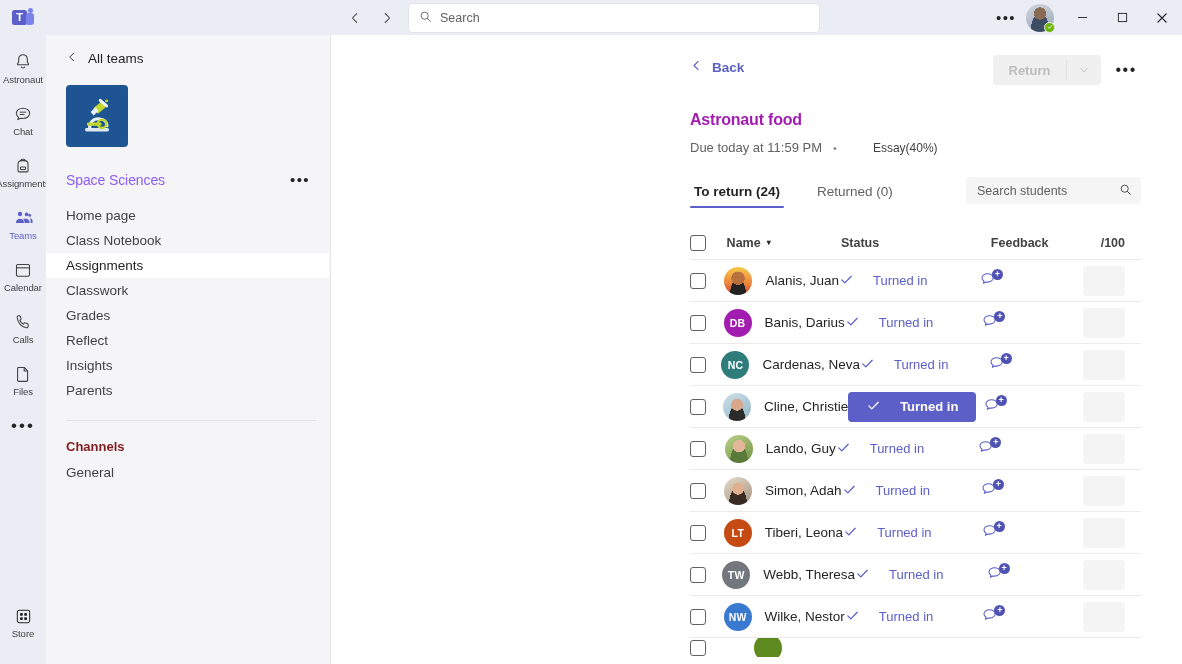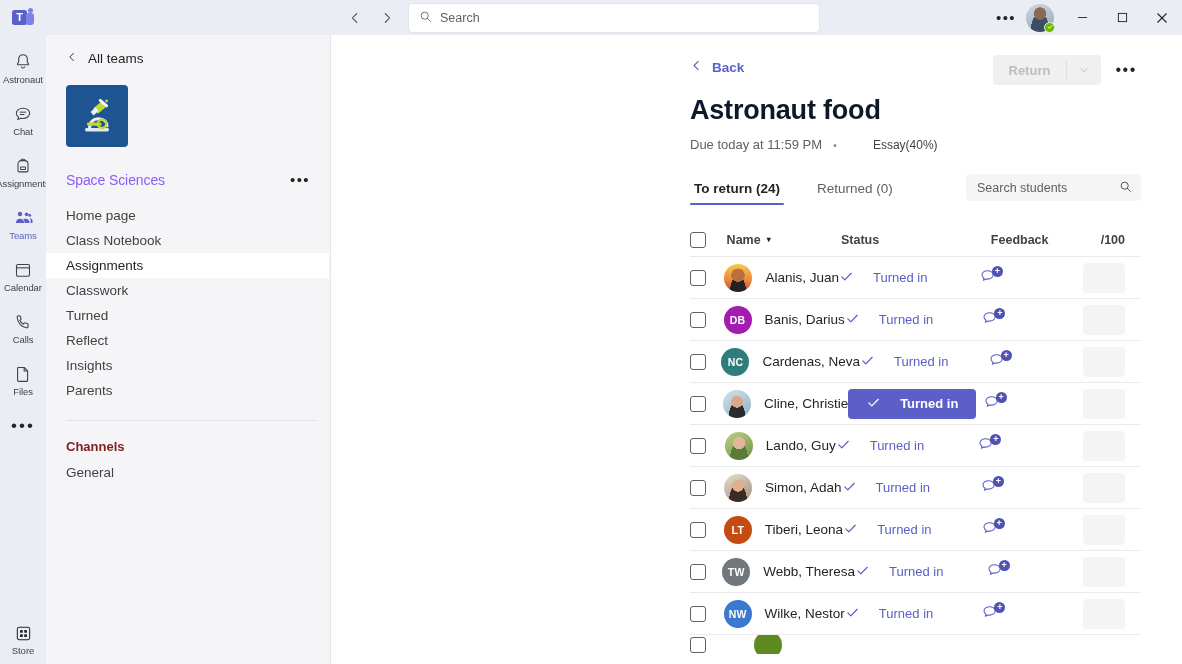--- a/index.html
+++ b/index.html
@@ -98,21 +98,21 @@
   }
   .rail-item .r-label { font-size: 9.5px; line-height: 11px; color: #424242; letter-spacing: -0.1px; }
   .rail-item.active .r-label { color: #5B5FC7; }
   .rail-item.active svg { color: #5B5FC7; }
   .rail-item svg { display: block; }
   .rail-more {
     width: 46px; height: 40px; display: flex; align-items: center; justify-content: center;
     color: #242424; font-size: 17px; letter-spacing: 2px; cursor: pointer;
   }
   .rail-store {
-    position: absolute; bottom: 8px; left: 0; width: 46px;
+    position: absolute; bottom: 25px; left: 0; width: 46px;
     display: flex; flex-direction: column; align-items: center; gap: 2px; cursor: pointer;
   }
   .rail-store .r-label { font-size: 9.5px; color: #424242; }
 
   
   .sidebar {
     width: 285px; min-width: 285px; background: #F5F5F8;
     border-right: 1px solid #E6E6EA;
     padding: 0 0 0 0; position: relative;
   }
@@ -179,22 +179,22 @@
   }
   .return-btn .lbl {
     display: flex; align-items: center; padding: 0 16px;
     font-size: 13px; color: #BDBDBD; font-weight: 600;
   }
   .return-btn .divider { width: 1px; background: #E0E0E0; margin: 5px 0; }
   .return-btn .chev { display: flex; align-items: center; padding: 0 11px; color: #BDBDBD; }
   .head-more { color: #242424; font-size: 16px; letter-spacing: 1.6px; cursor: pointer; padding: 2px 4px; }
 
   .page-title {
-    font-size: 27px; font-weight: bold; letter-spacing: -0.2px;
-    margin-top: 20px; color: #0f172a;
+    font-size: 16px; font-weight: bold; letter-spacing: -0.2px;
+    margin-top: 36px; color: #a21caf;
   }
   .subline {
     margin-top: 11px; display: flex; align-items: center; gap: 11px;
     font-size: 13px; color: #616161;
   }
   .subline .dot { font-size: 11px; color: #8a8a8a; }
   .subline .pts { font-size: 12px; color: #424242; margin-left: 25px; }
 
   .tabs-row {
     margin-top: 29px; display: flex; align-items: flex-end; position: relative;
@@ -469,21 +469,21 @@
         <div class="nav-item">
             <span>Class Notebook</span>
           </div>
         <div class="nav-item selected">
             <span>Assignments</span>
           </div>
         <div class="nav-item">
             <span>Classwork</span>
           </div>
         <div class="nav-item">
-            <span>Turned</span>
+            <span>Grades</span>
           </div>
         <div class="nav-item">
             <span>Reflect</span>
           </div>
         <div class="nav-item">
             <span>Insights</span>
           </div>
         <div class="nav-item">
             <span>Parents</span>
           </div>

